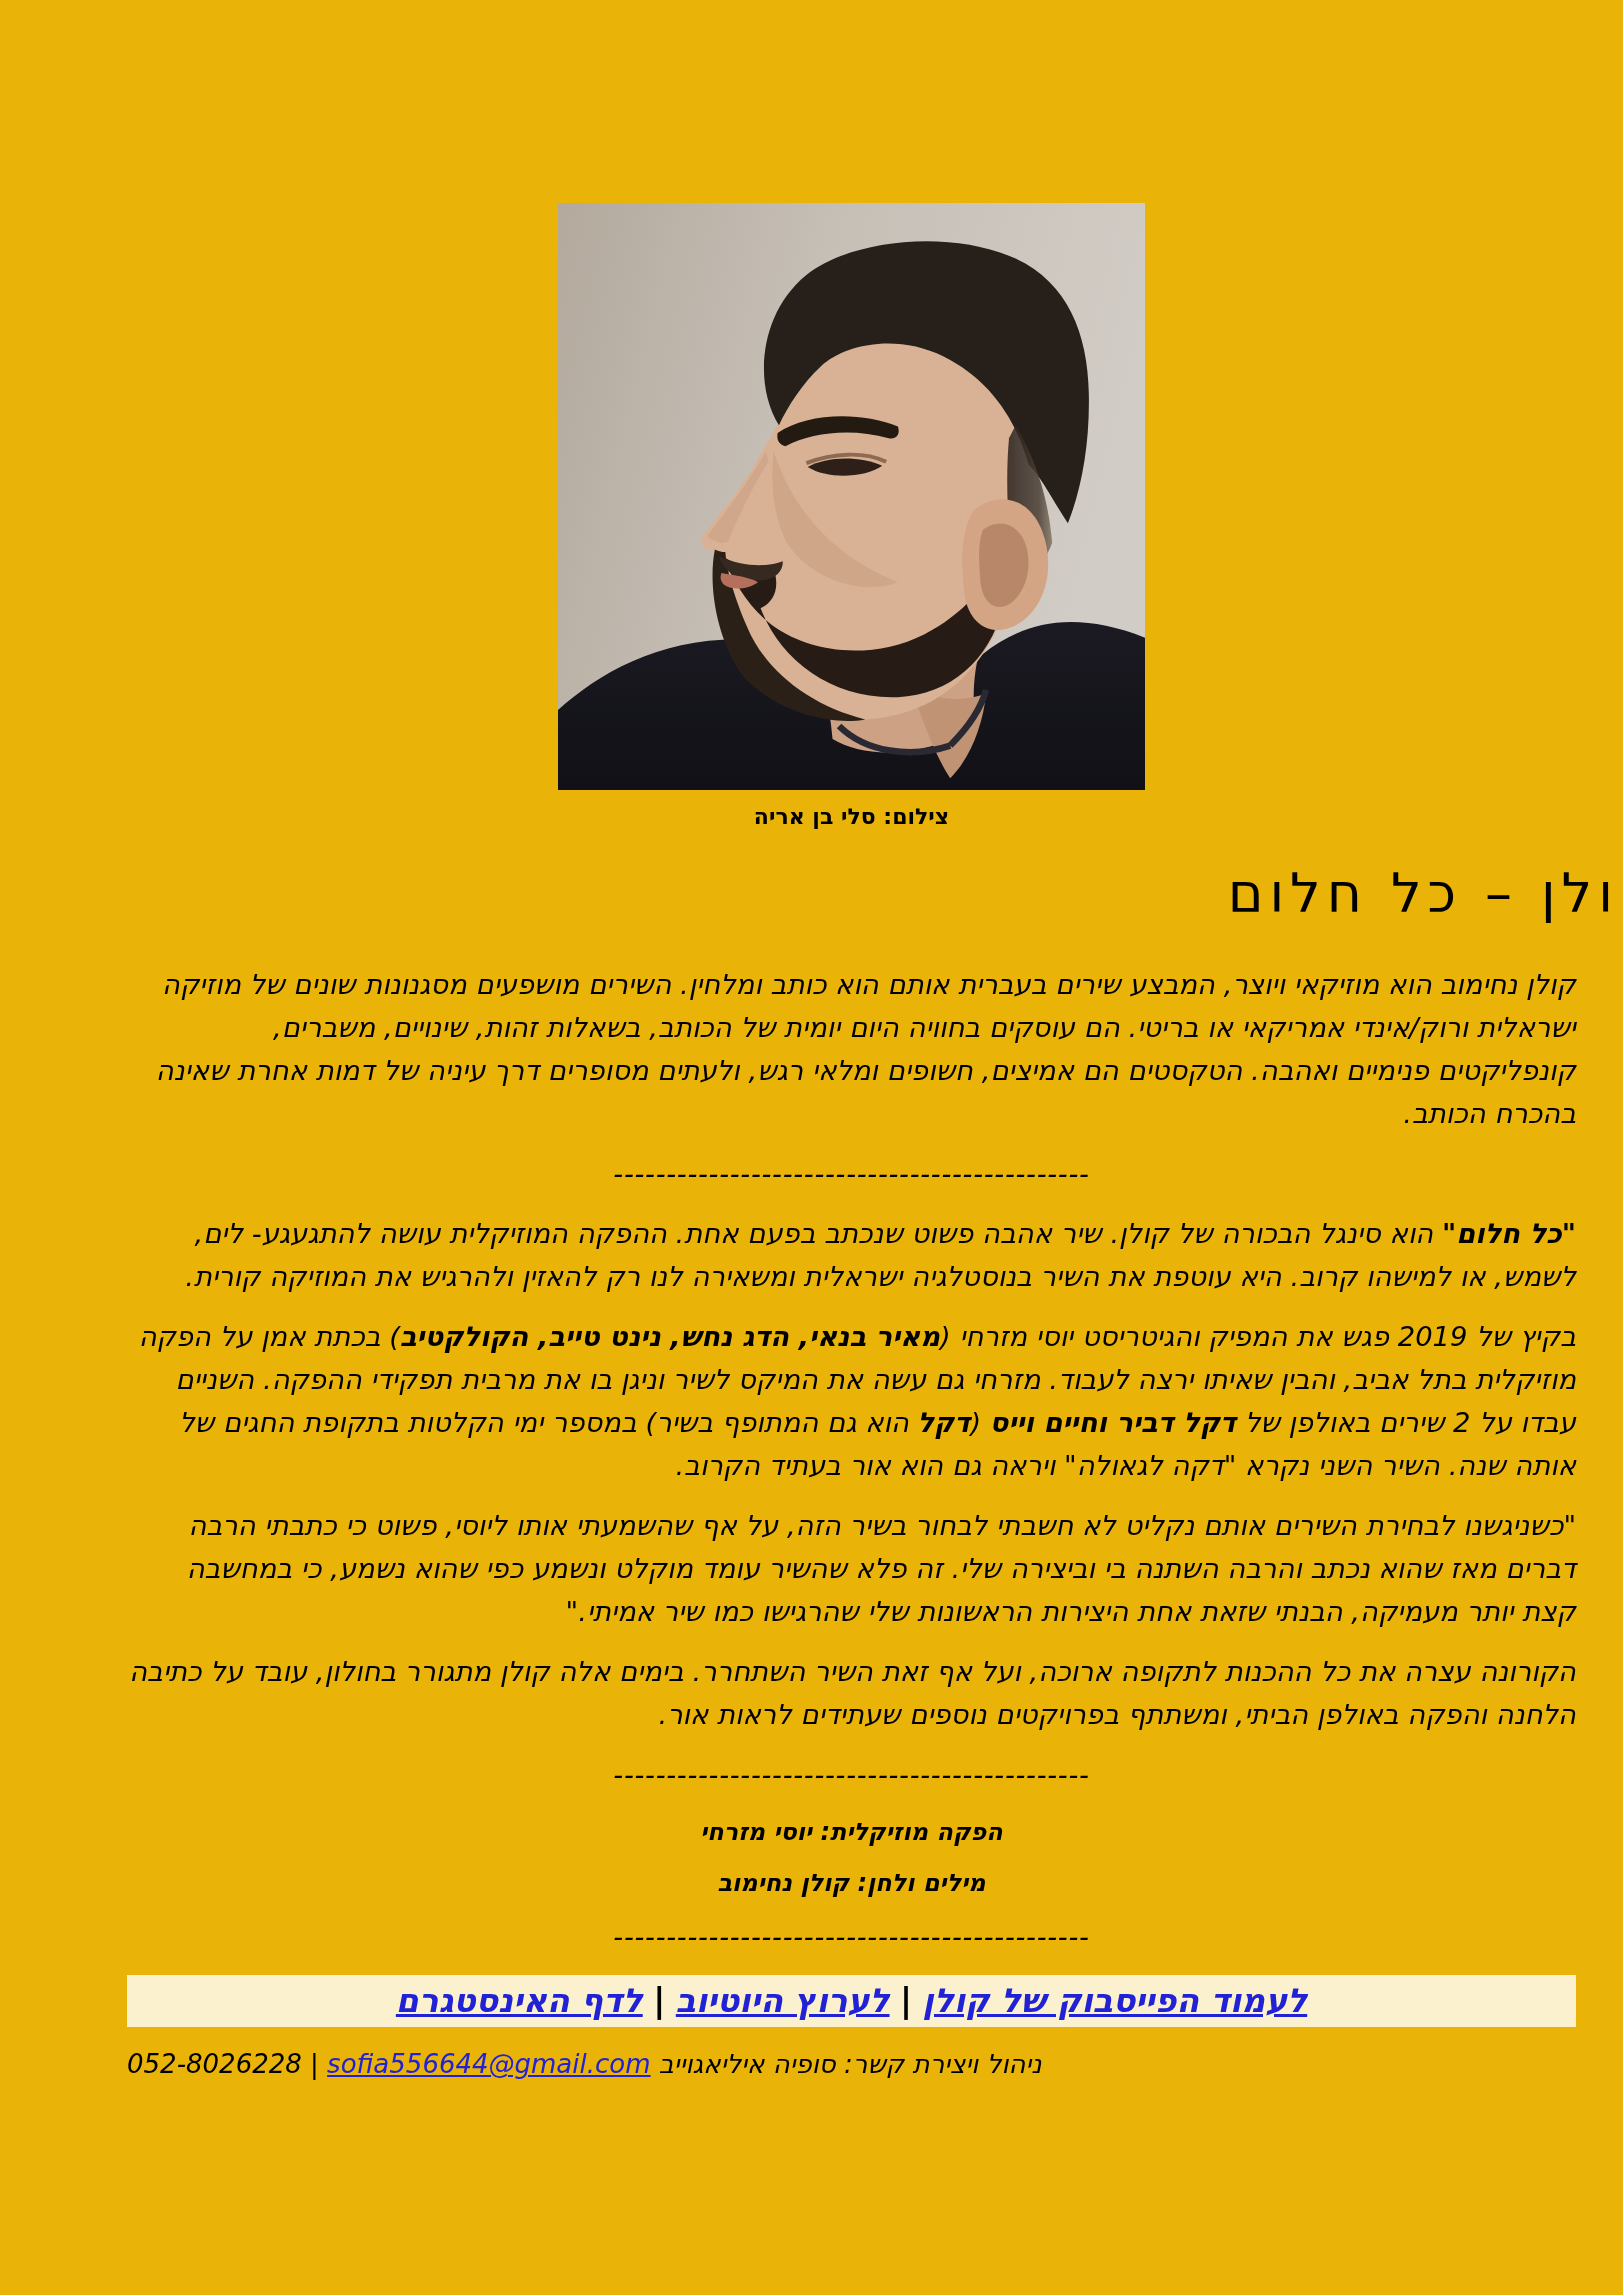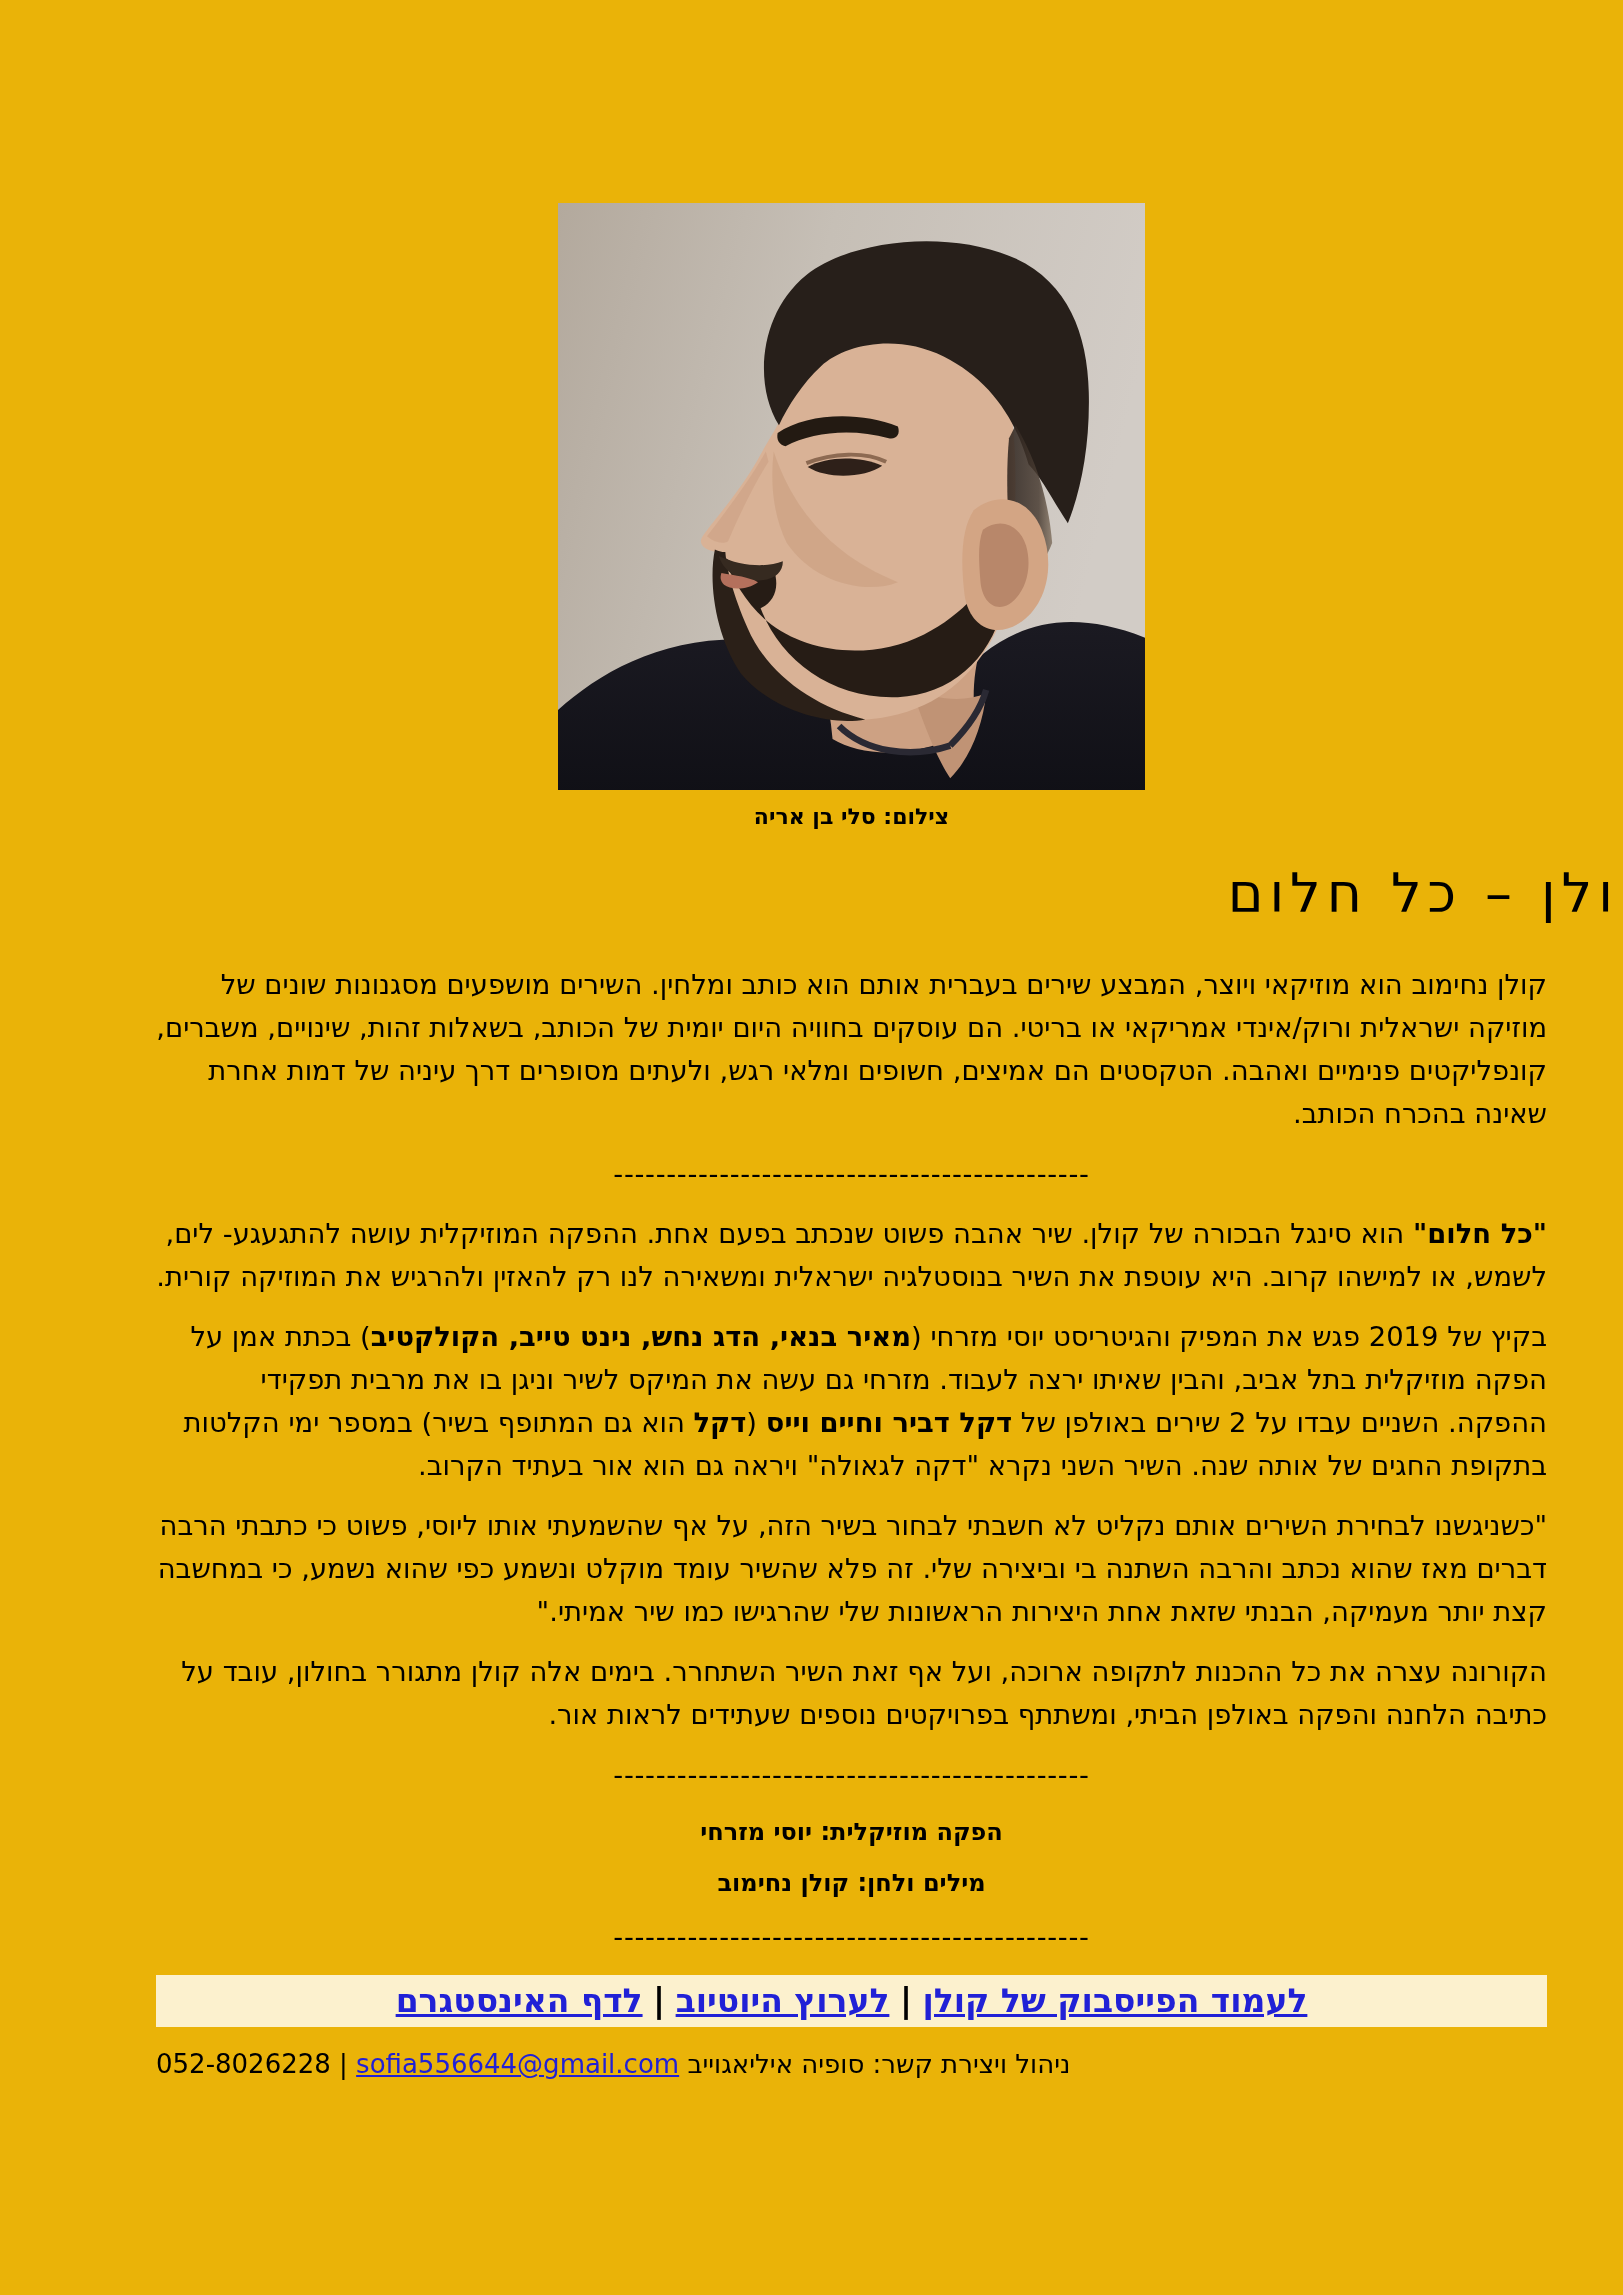--- a/index.html
+++ b/index.html
@@ -8,21 +8,21 @@
     width:1623px;height:2295px;
     background:#eab308;
     overflow:hidden;
     font-family:"DejaVu Sans","Liberation Sans",sans-serif;
     color:#000;
     padding-left:40px;
   }
   .photo{display:block;width:587px;height:587px;margin:203px auto 0;}
   .photo-credit{margin-top:14.4px;text-align:center;font-size:22px;font-weight:700;direction:rtl;}
   .title{margin-top:33px;text-align:right;font-size:54px;font-weight:400;letter-spacing:5.9px;direction:rtl;line-height:1.2;}
-  .content{margin:26px 116px 0;direction:rtl;}
+  .content{margin:26px 87px 0;direction:rtl;font-style:italic;}
   .body-p{font-size:27.4px;line-height:43px;margin:0 0 17px;text-align:right;}
   .body-p b{font-weight:700;}
   .divider{font-size:27.4px;line-height:43px;margin:0 0 17px;text-align:center;letter-spacing:0.7px;direction:ltr;}
   .credit-line{font-size:24px;font-weight:700;line-height:38px;margin:0 0 13px;text-align:center;}
   .links-band{
     margin:2.6px 0 22px;padding:5.2px 0 7.8px;
     background:#fcf1ce;
     text-align:center;font-size:33px;font-weight:700;direction:rtl;
   }
   .links-band a{color:#2121d6;text-decoration:underline;cursor:pointer;}

